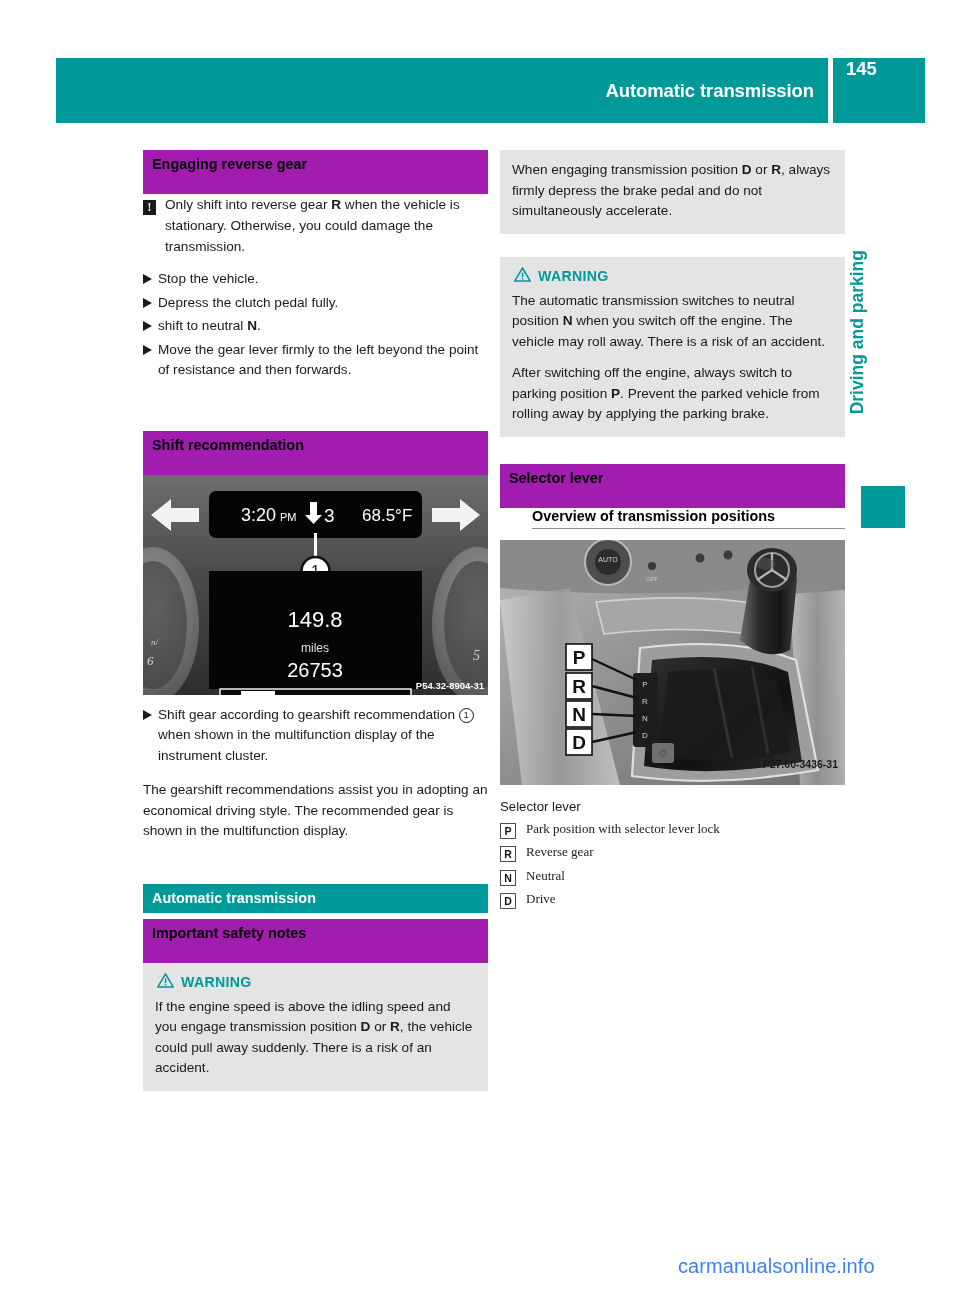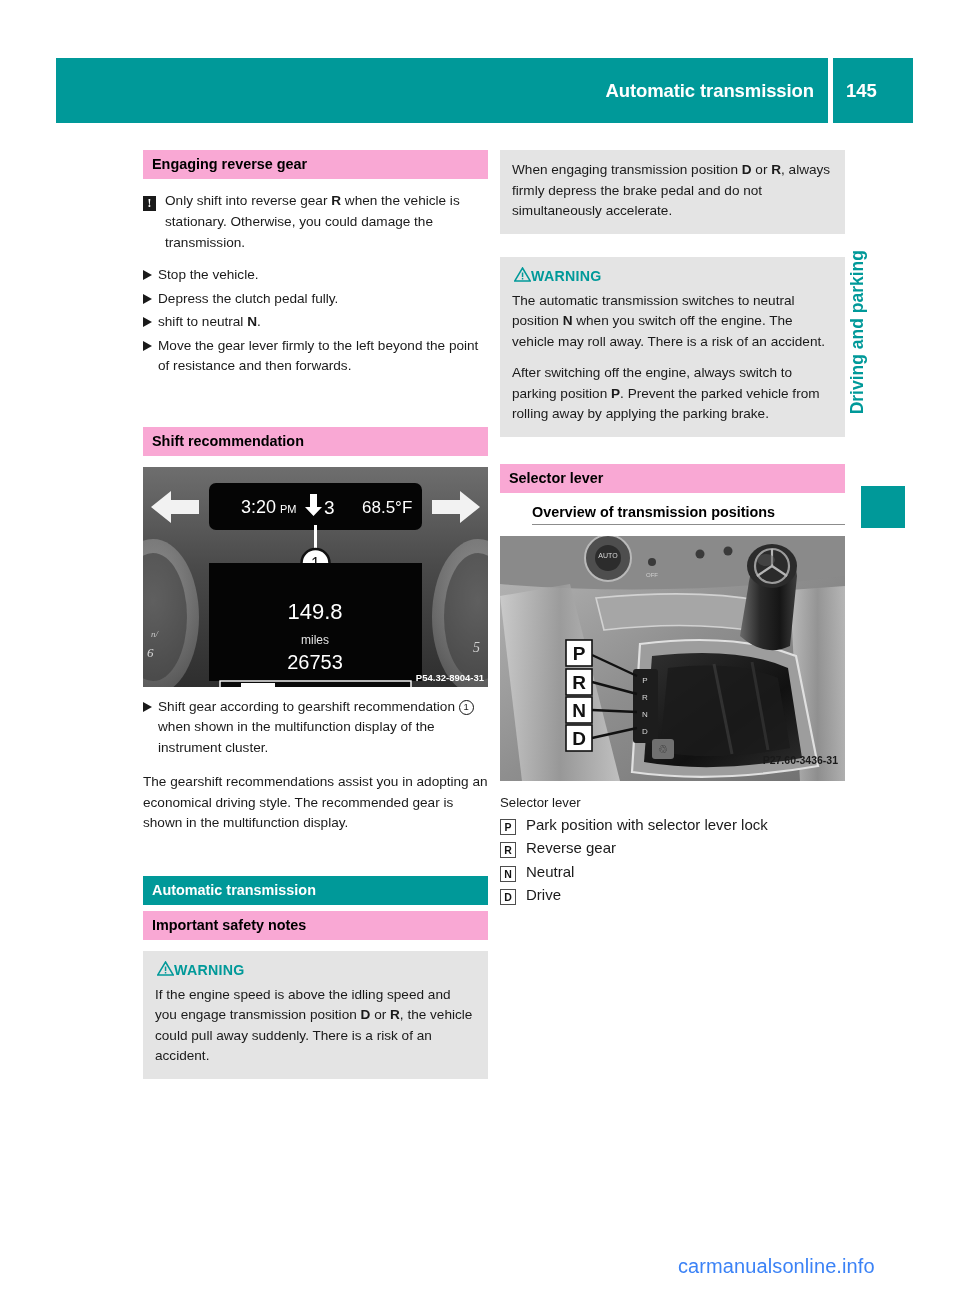--- a/index.html
+++ b/index.html
@@ -11,39 +11,39 @@
     position:relative;
     overflow:hidden;
   }
   .page{position:absolute;left:0;top:0;width:960px;height:1302px;}
 
   
   .header{position:absolute;left:56px;top:58px;width:772px;height:65px;
           background:#009999;display:flex;align-items:center;justify-content:flex-end;}
   .header-title{color:#fff;font-size:18.5px;font-weight:bold;padding-right:14px;
                 letter-spacing:-0.1px;}
-  .pagenum-box{position:absolute;left:833px;top:58px;width:80px;height:65px;
-               background:#009999;display:flex;align-items:center;}
+  .pagenum-box{position:absolute;left:833px;top:58px;width:92px;height:65px;
+               background:#009999;display:flex;}
   .pagenum{color:#fff;font-size:18.5px;font-weight:bold;padding-left:13px;}
 
   
   .side-tab-label{position:absolute;left:847px;top:250px;
         writing-mode:vertical-rl;transform:rotate(180deg);
         color:#009999;font-size:17.5px;font-weight:bold;white-space:nowrap;}
   .side-tab-block{position:absolute;left:861px;top:486px;width:44px;height:42px;
         background:#009999;}
 
   
   .col{position:absolute;top:150px;width:345px;}
   .col-left{left:143px;}
   .col-right{left:500px;}
 
   
-  .sec-head{background:#f9a8d4;font-size:14.4px;font-weight:bold;
-            padding:6px 9px 7px 9px;margin-bottom:11px;color:#000;}
+  .sec-head{background:#a21caf;font-size:14.4px;font-weight:bold;
+            padding:6px 9px 22px 9px;color:#000;}
   .sec-head-teal{background:#009999;color:#ffffff;font-size:14.4px;font-weight:bold;
             padding:6px 9px 7px 9px;margin-bottom:6px;}
   .sub-head{font-size:14.4px;font-weight:bold;color:#000;
             border-bottom:1.6px solid #8c8c8c;padding-bottom:4px;margin-bottom:11px;margin-left:32px;}
 
   .para{font-size:13.6px;line-height:20.5px;margin:0 0 13px 0;}
 
   
   .notebox{display:flex;gap:0;margin:0 0 12px 0;}
   .notebox .icon-cell{width:22px;flex:0 0 22px;padding-top:3px;}
@@ -55,32 +55,32 @@
   
   .step{display:flex;margin:0 0 3px 0;}
   .step .tri{flex:0 0 15px;padding-top:5px;}
   .step .tri svg{display:block;}
   .step .txt{font-size:13.6px;line-height:20.5px;}
 
   
   .graybox{background:#e4e4e4;padding:10px 12px 12px 12px;margin:0 0 13px 0;}
   .graybox p{font-size:13.6px;line-height:20.5px;margin:0 0 11px 0;}
   .graybox p:last-child{margin-bottom:0;}
-  .warn-head{display:flex;align-items:center;gap:0;margin:0 0 5px 2px;}
+  .warn-head{display:flex;align-items:center;gap:7px;margin:0 0 5px 2px;}
   .warn-head .wlabel{color:#009999;font-size:14.2px;font-weight:bold;letter-spacing:.3px;}
 
   
   .figure{width:345px;display:block;margin:0 0 10px 0;}
   .fig-caption{font-size:13.2px;line-height:20px;margin:0 0 2px 0;}
   .legend-row{display:flex;align-items:flex-start;margin-bottom:3px;}
   .legend-key{flex:0 0 26px;padding-top:2px;}
   .keybox{display:inline-block;width:14px;height:14px;border:1px solid #4d4d4d;
           font-size:10.5px;line-height:14px;text-align:center;font-weight:bold;
           color:#111;background:#fff;}
-  .legend-txt{font-size:15px;line-height:20.5px;}
+  .legend-txt{font-size:13px;line-height:20.5px;font-family:Liberation Serif, serif;}
 
   b{font-weight:bold;}
   .circnum{display:inline-block;width:13px;height:13px;border:1.2px solid #111;
            border-radius:50%;font-size:9.5px;line-height:12px;text-align:center;
            vertical-align:1px;}
 
   
   .watermark{position:absolute;left:678px;top:1255px;color:#3b82f6;
              font-size:20px;letter-spacing:.1px;font-family:"Liberation Sans",sans-serif;}
 </style>

